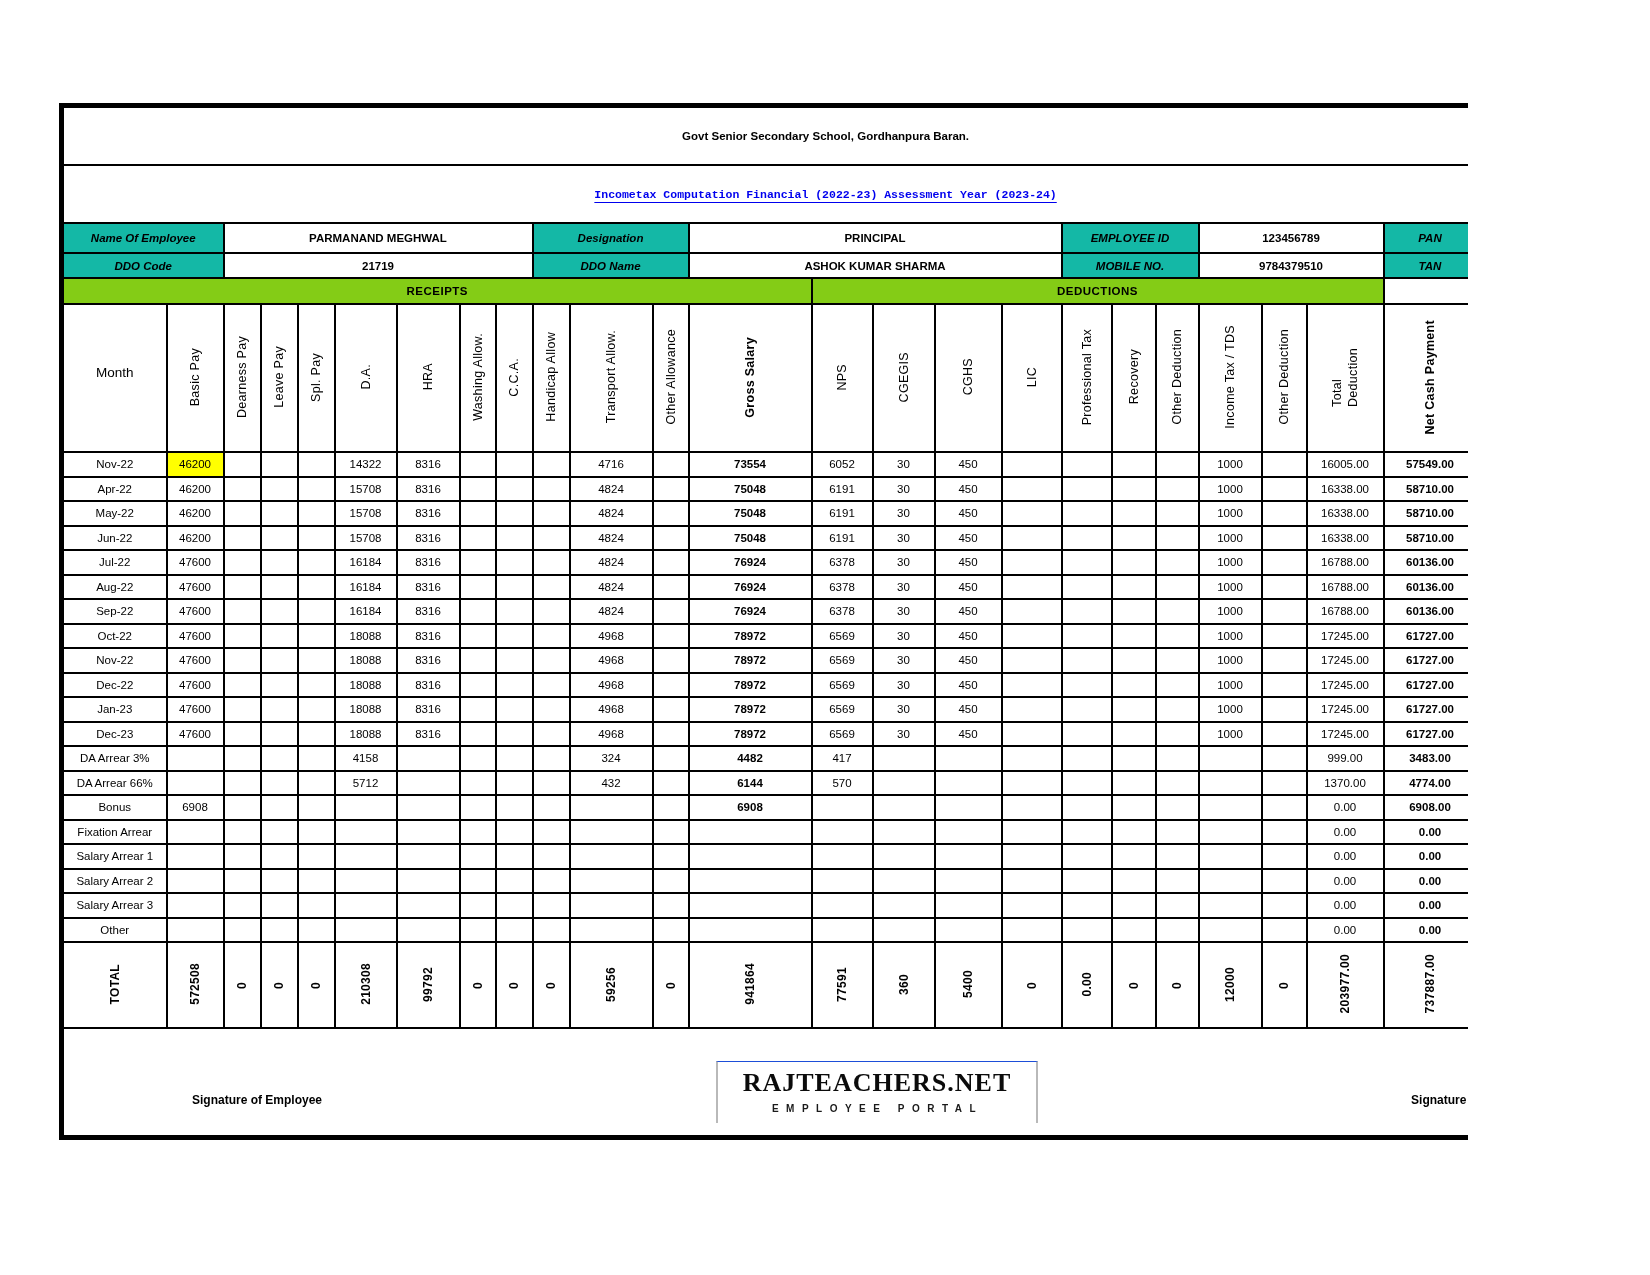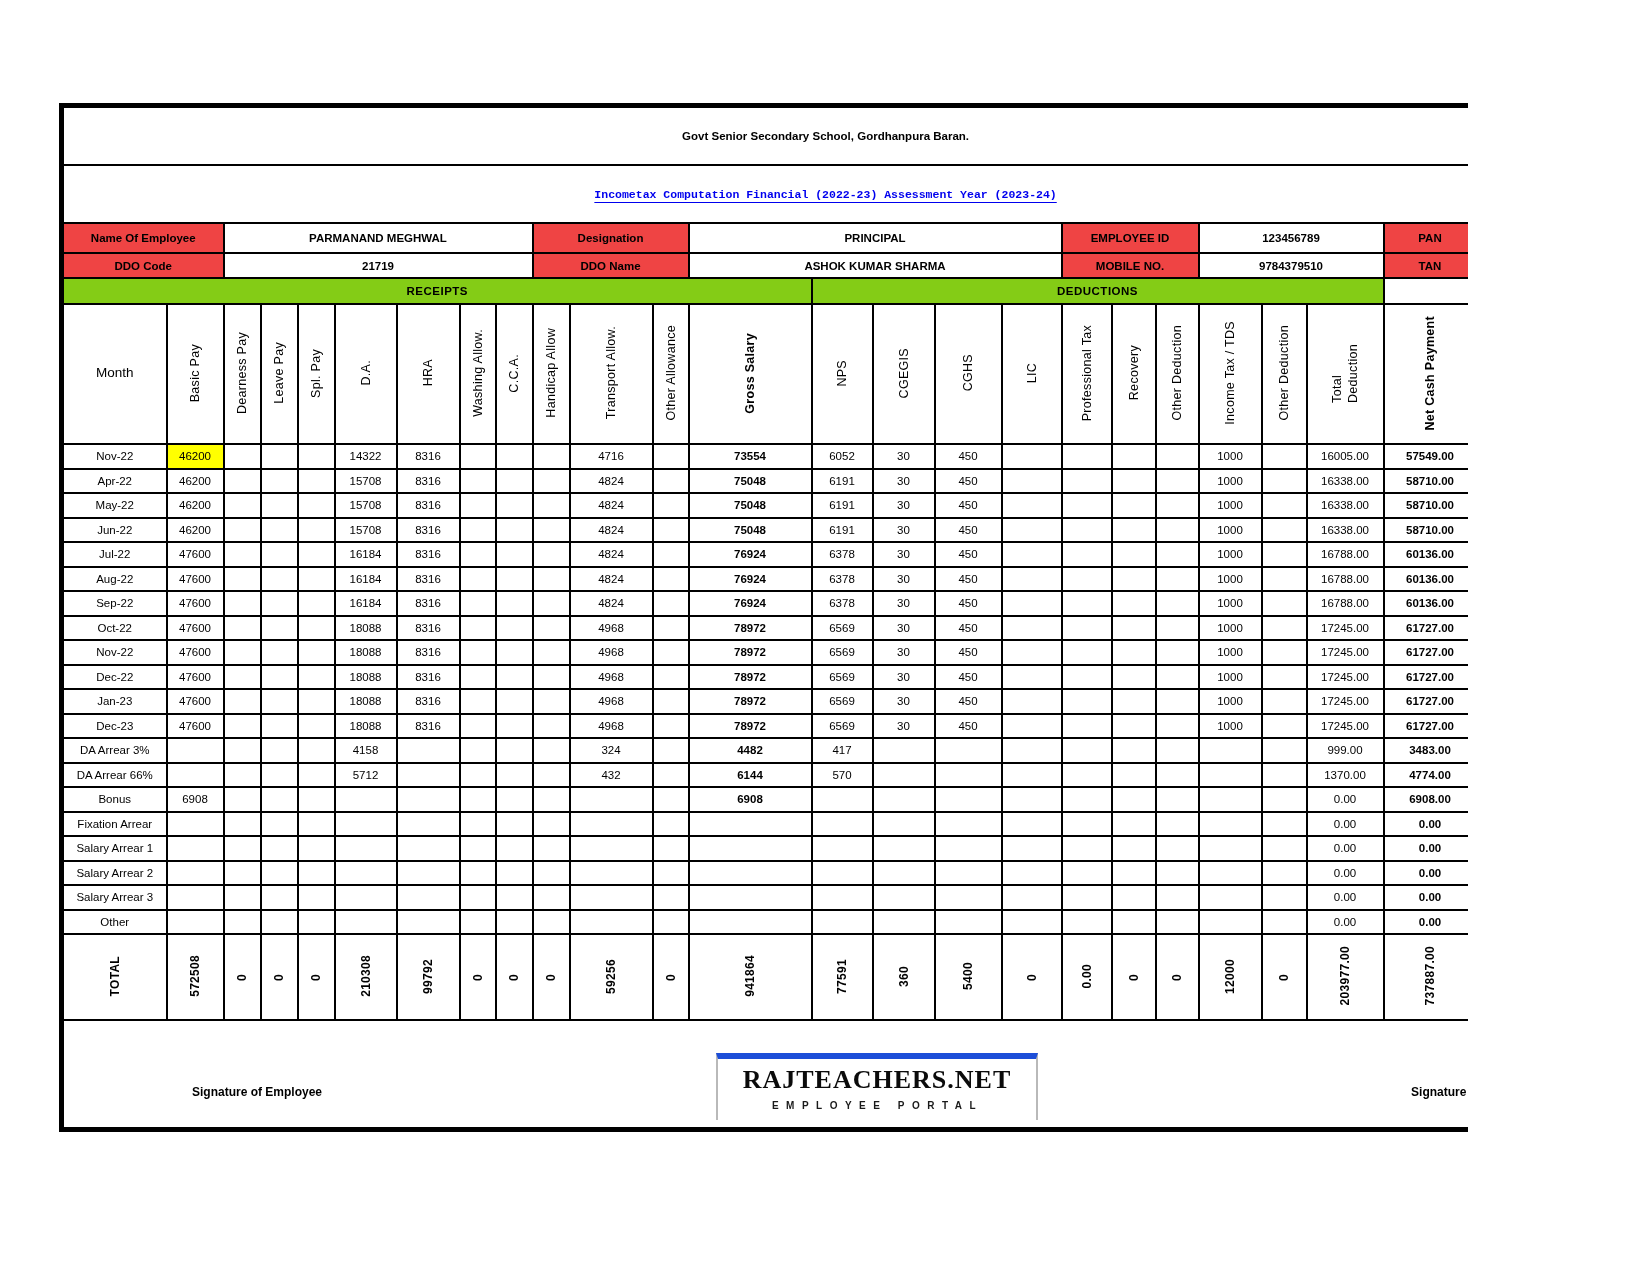--- a/index.html
+++ b/index.html
@@ -13,48 +13,48 @@
                 font-family:"Liberation Sans",sans-serif;font-size:11.5px;color:#000;overflow:hidden;}
 
   .title-row td{height:56px;border-bottom-width:5px;
                 font-family:"Liberation Serif",serif;font-weight:bold;font-size:28px;color:#C00000;}
   .subtitle-row td{height:56px;border-bottom-width:3px;
                    font-family:"Liberation Serif",serif;font-weight:bold;font-size:24px;}
   .subtitle-row .subt{color:#0000EE;text-decoration:underline;text-underline-offset:4px;font-family:Liberation Mono, monospace;}
 
   .info-row td{height:28px;font-family:"Liberation Serif",serif;font-weight:bold;font-size:15px;
                text-align:left;padding:0 6px;}
-  .ilabel{background:#ef4444;color:#2B1D0E;}
+  .ilabel{background:#14b8a6;color:#2B1D0E;font-style:italic;}
   .info2 td{height:23px;border-bottom-width:5px;}
 
   .band-row td{height:24px;border-bottom-width:3px;}
   .band{background:#84cc16;font-family:"Liberation Serif",serif;font-weight:bold;font-size:16px;
         letter-spacing:0.5px;}
 
   .header-row td{height:134px;border-bottom-width:4px;vertical-align:bottom;padding-bottom:7px;}
-  .header-row td.hmonth{vertical-align:middle;font-size:13.5px;padding-bottom:4px;}
+  .header-row td.hmonth{vertical-align:middle;font-size:13.5px;padding-bottom:12px;}
   .billhdr{font-size:13.5px;line-height:1.7;vertical-align:middle !important;padding:0 2px !important;}
 
   .vwrap{display:inline-flex;gap:2px;align-items:flex-end;}
   .vtext{writing-mode:vertical-rl;transform:rotate(180deg);white-space:nowrap;
          font-size:12.5px;letter-spacing:0.3px;display:inline-block;}
   .b{font-weight:bold;}
 
   .drow td{height:22.5px;}
   .rlabel{font-size:11.5px;}
 
   .total-row td{height:84px;border-top-width:4px;border-bottom-width:6px;vertical-align:middle;}
   .total-row .vtext{font-size:12px;}
 
   .footer-cell{height:106px;border-bottom-width:5px;position:relative;}
   .sig{position:absolute;top:64px;font-weight:bold;font-size:12px;}
   .sig-emp{left:128px;}
   .sig-ddo{right:76px;}
   .logo-box{position:absolute;left:652px;top:32px;width:318px;text-align:center;
-            border-left:2px solid #b9b9b9;border-right:2px solid #b9b9b9;border-top:6px solid #1d4ed8;
+            border-left:2px solid #b9b9b9;border-right:2px solid #b9b9b9;border-top:1px solid #1d4ed8;
             padding:6px 0 9px 0;background:#fff;}
   .logo-title{font-family:"Liberation Serif",serif;font-weight:800;font-size:26px;
               letter-spacing:1px;color:#0b0b0b;}
   .logo-sub{margin-top:5px;font-size:10px;font-weight:bold;letter-spacing:7.5px;padding-left:1px;color:#1a1a1a;}
 </style>
 </head>
 <body>
 
 <div class="page">
   <div class="sheet">

